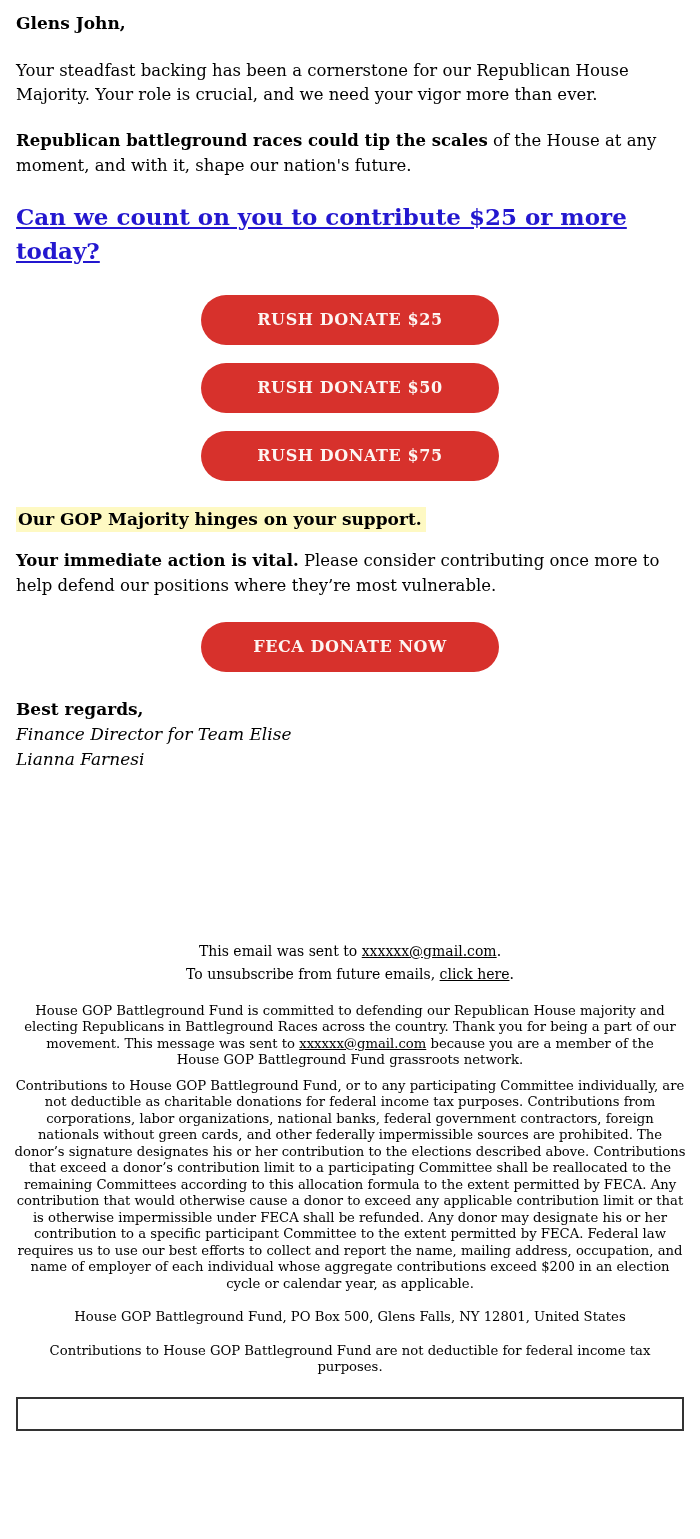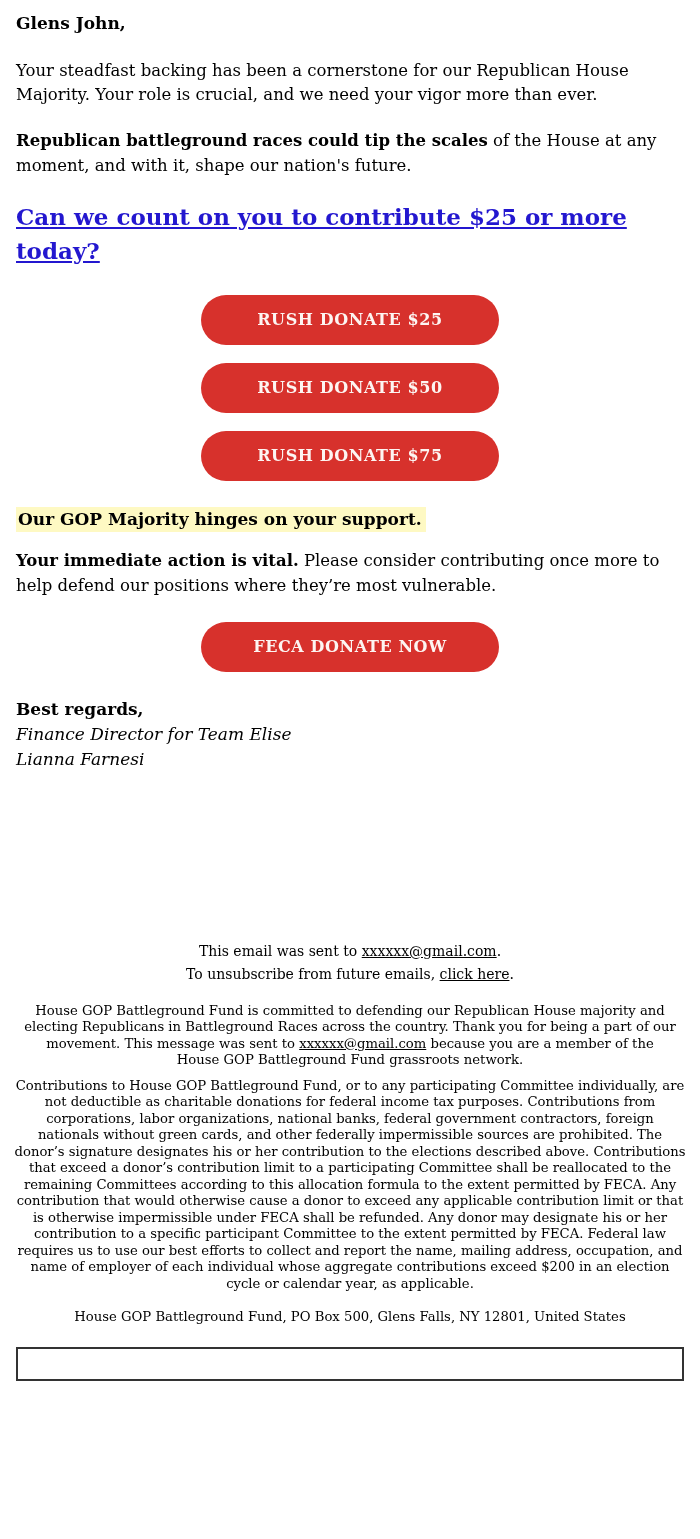--- a/index.html
+++ b/index.html
@@ -137,18 +137,19 @@
   </div>
 
   <p class="ft-para">
     <span>House GOP Battleground Fund is committed to defending our Republican House majority and electing Republicans in Battleground Races across the country. Thank you for being a part of our movement. This message was sent to </span><a>xxxxxx@gmail.com</a><span> because you are a member of the House GOP Battleground Fund grassroots network.</span>
   </p>
 
   <p class="ft-para ft-legal">Contributions to House GOP Battleground Fund, or to any participating Committee individually, are not deductible as charitable donations for federal income tax purposes. Contributions from corporations, labor organizations, national banks, federal government contractors, foreign nationals without green cards, and other federally impermissible sources are prohibited. The donor’s signature designates his or her contribution to the elections described above. Contributions that exceed a donor’s contribution limit to a participating Committee shall be reallocated to the remaining Committees according to this allocation formula to the extent permitted by FECA. Any contribution that would otherwise cause a donor to exceed any applicable contribution limit or that is otherwise impermissible under FECA shall be refunded. Any donor may designate his or her contribution to a specific participant Committee to the extent permitted by FECA. Federal law requires us to use our best efforts to collect and report the name, mailing address, occupation, and name of employer of each individual whose aggregate contributions exceed $200 in an election cycle or calendar year, as applicable.</p>
 
   <p class="ft-para ft-single">House GOP Battleground Fund, PO Box 500, Glens Falls, NY 12801, United States</p>
 
+  <p class="ft-para ft-single">Contributions to House GOP Battleground Fund are not deductible for federal income tax purposes.</p>
 
   <div class="paid-box">
     
   </div>
 
 </div>
 
 </body></html>

